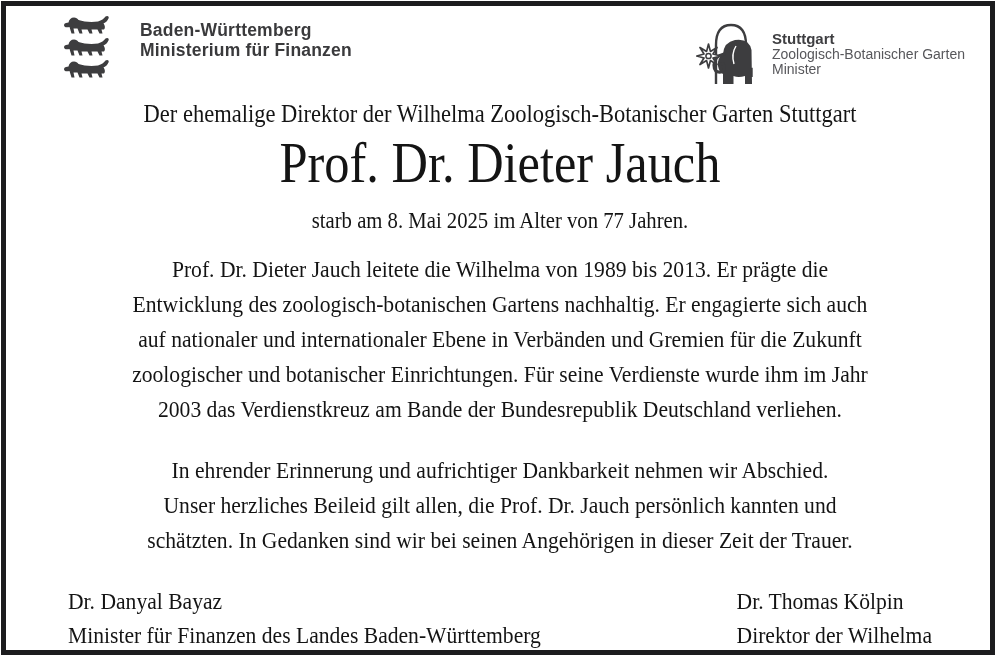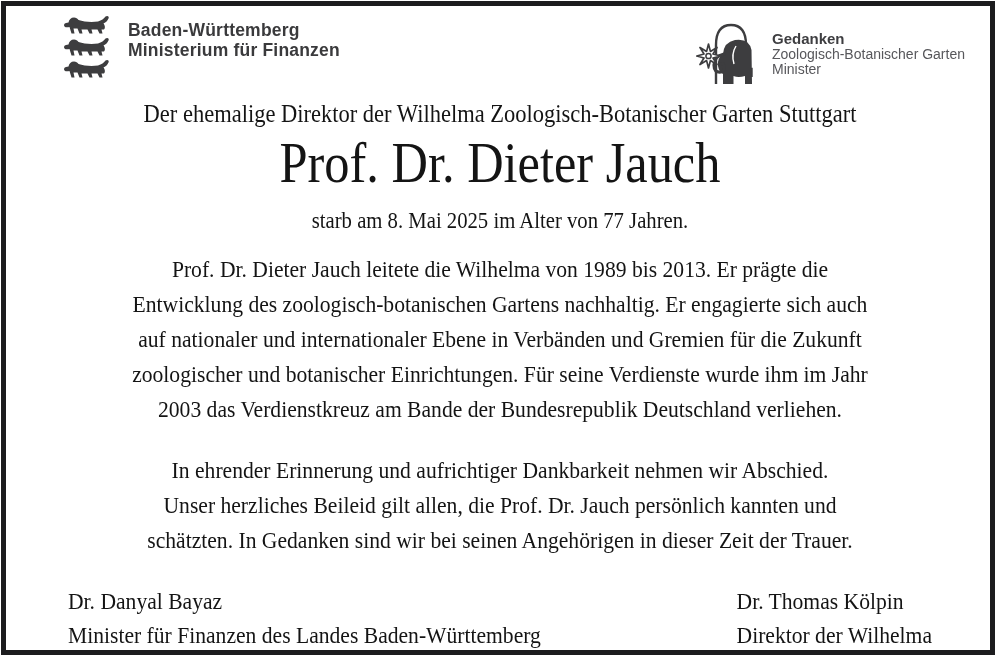--- a/index.html
+++ b/index.html
@@ -7,21 +7,21 @@
     width:1000px;height:658px;position:relative;background:#ffffff;
     font-family:"Liberation Serif", serif;color:#161616;overflow:hidden;
   }
   .frame{
     position:absolute;left:1px;top:1px;right:5px;bottom:3px;
     border:5px solid #1c1c1e;pointer-events:none;
   }
   
   .bw-logo{position:absolute;left:62px;top:15px;}
   .bw-text{
-    position:absolute;left:128px;top:21px;
+    position:absolute;left:140px;top:21px;
     font-family:"Liberation Sans", sans-serif;font-weight:bold;
     font-size:17.5px;line-height:19.5px;color:#3a3a3c;letter-spacing:.2px;
   }
   .wi-logo{position:absolute;left:696px;top:12px;}
   .wi-text{
     position:absolute;left:772px;top:30px;
     font-family:"Liberation Sans", sans-serif;color:#4c4c50;
   }
   .wi-name{font-weight:bold;font-size:15px;line-height:17px;color:#3e3e41;}
   .wi-sub{font-size:14px;line-height:15px;color:#57575b;}
@@ -78,21 +78,21 @@
 
     <path fill="none" stroke="#3d3d3f" stroke-width="3.2" stroke-linecap="round" d="M28 42 Q18 44 18 53 Q18 61 25 60 Q30 59 28 54 Q27 51 24 52"></path>
 
     <path fill="none" stroke="#ffffff" stroke-width="1.4" d="M40 34 Q35 42 38 52"></path>
 
     <path fill="#ffffff" stroke="#3d3d3f" stroke-width="1.7" stroke-linejoin="round" d="M24.5 44 L17 46 L21 52.5 L14.4 48.6 L12.5 56 L10.6 48.6 L4 52.5 L8 46 L0.8 44 L8 42 L4 35.5 L10.6 39.4 L12.5 32 L14.4 39.4 L21 35.5 L17 42 Z"></path>
     <circle cx="12.5" cy="44" r="2.6" fill="none" stroke="#3d3d3f" stroke-width="1.5"></circle>
   </svg>
 </div>
 <div class="wi-text">
-  <div class="wi-name">Gedanken</div>
+  <div class="wi-name">Stuttgart</div>
   <div class="wi-sub">Zoologisch-Botanischer Garten</div>
   <div class="wi-sub">Minister</div>
 </div>
 
 <div class="content">
 
   <div class="intro">Der ehemalige Direktor der Wilhelma Zoologisch-Botanischer Garten Stuttgart</div>
 
   <div class="deceased-name">Prof. Dr. Dieter Jauch</div>
 

